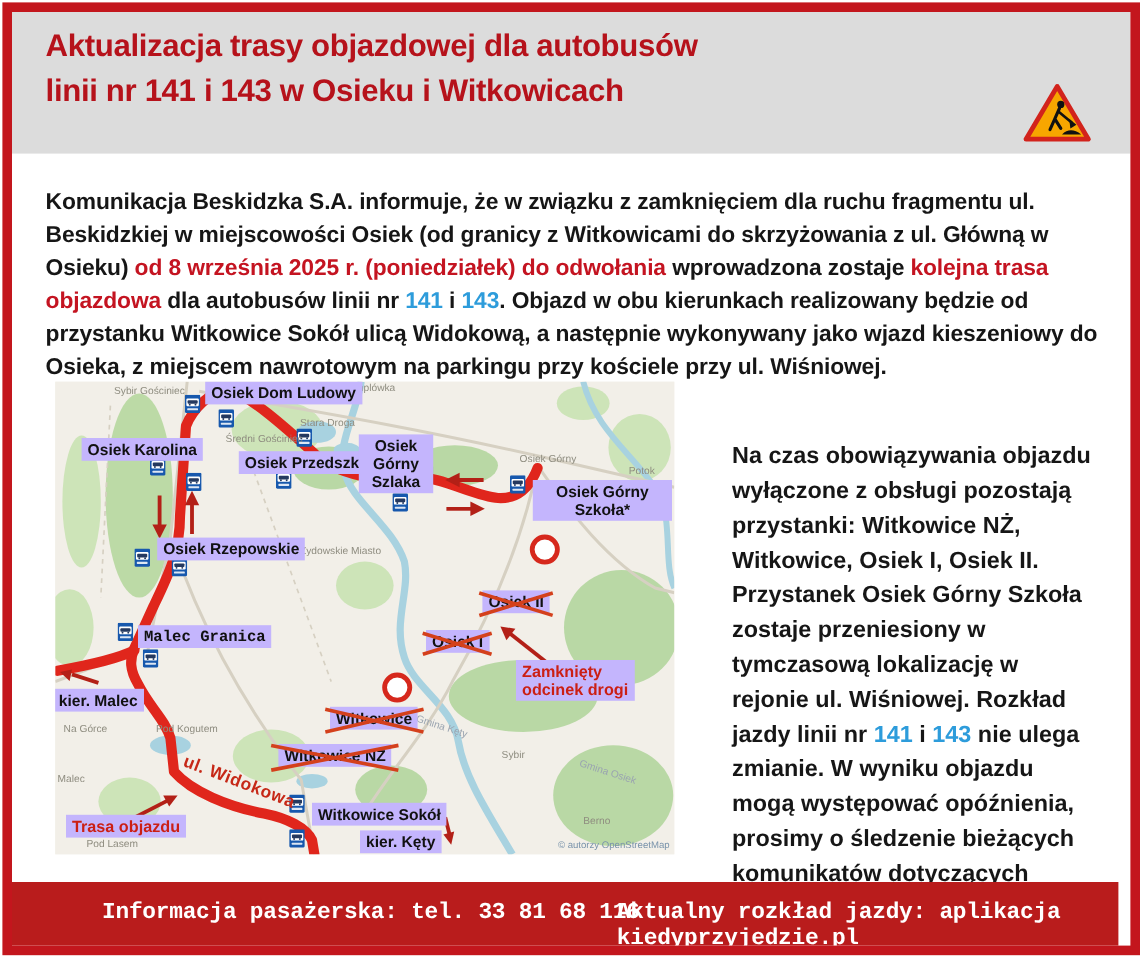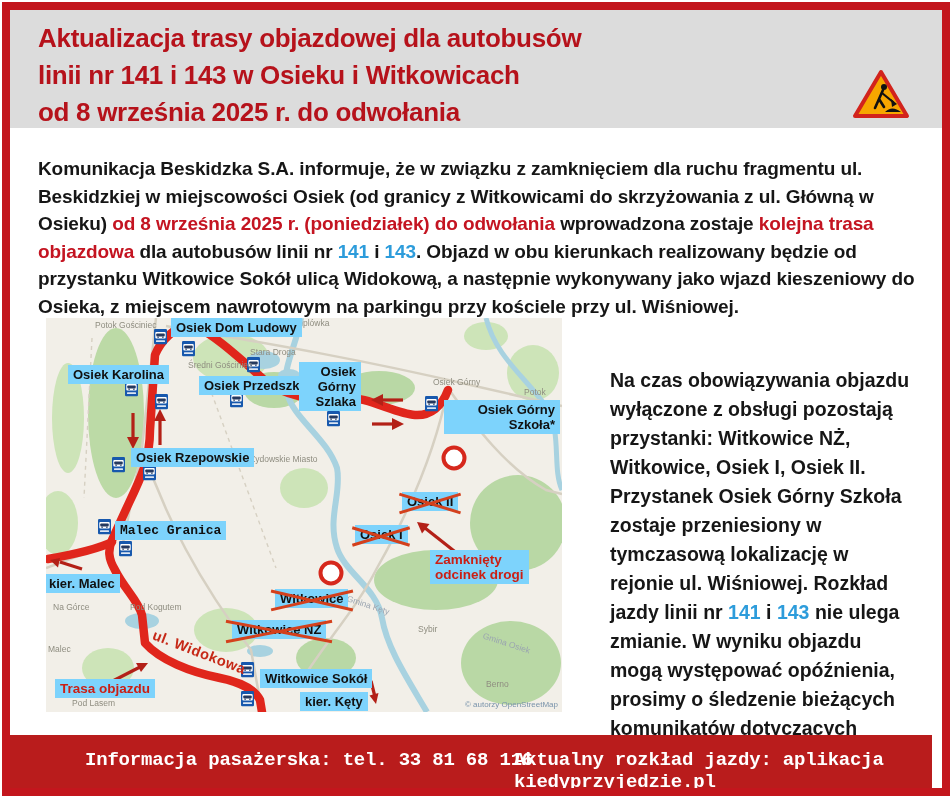--- a/index.html
+++ b/index.html
@@ -18,23 +18,23 @@
   .intro{position:absolute;left:38px;top:136px;width:880px;color:#161616;font-weight:700;
          font-size:19px;line-height:27.5px;letter-spacing:-0.1px;}
   .seg-red{color:#c41421;}
   .seg-blue{color:#2d9cdb;}
   
   .side{position:absolute;left:610px;top:330px;width:300px;color:#161616;font-weight:700;
         font-size:19.5px;line-height:29px;margin-top:36px;}
   
   .map{position:absolute;left:46px;top:318px;width:516px;height:394px;background:#f2efe8;overflow:hidden;}
   .map svg.base{position:absolute;left:0;top:0;}
-  .mlabel{position:absolute;background:#7dd3fc;color:#111;font-weight:700;font-size:13px;
+  .mlabel{position:absolute;background:#c4b5fd;color:#111;font-weight:700;font-size:13px;
           line-height:15px;padding:2px 5px;white-space:pre-line;z-index:10;}
-  .mlabel.center{text-align:right;}
+  .mlabel.center{text-align:center;}
   .mlabel.rednote{color:#cb1f14;font-size:13.5px;}
   .mlabel.crossed{overflow:visible;}
   .mlabel.crossed::before,.mlabel.crossed::after{content:"";position:absolute;left:-7%;right:-7%;
           top:50%;height:2.6px;background:#d4401c;z-index:11;}
   .mlabel.crossed::before{transform:rotate(var(--xa,14deg));}
   .mlabel.crossed::after{transform:rotate(calc(-1 * var(--xa,14deg)));}
   .street{position:absolute;color:#c62817;font-weight:700;font-size:14.5px;transform:rotate(21deg);
           z-index:9;letter-spacing:0.5px;}
   .mplace{position:absolute;color:#8f8d80;font-size:8.5px;font-weight:400;z-index:3;white-space:nowrap;}
   .mplace.rot{transform:rotate(18deg);color:#9aa4b0;}
@@ -47,21 +47,20 @@
 </style>
 </head>
 <body>
 
 <div class="page">
 
   <div class="header">
     <div class="title">
       <div>Aktualizacja trasy objazdowej dla autobusów</div>
       <div>linii nr 141 i 143 w Osieku i Witkowicach</div>
-      <div>od 8 września 2025 r. do odwołania</div>
     </div>
     <svg class="warn" width="58" height="52" viewBox="0 0 58 52">
       <path d="M29 4 L55 48 L3 48 Z" fill="#f7a600" stroke="#d2231c" stroke-width="4" stroke-linejoin="round"></path>
       <circle cx="32" cy="19" r="3" fill="#111"></circle>
       <path d="M31 22 L27 31 L23 40 M27 31 L32 39" stroke="#111" stroke-width="2.6" fill="none" stroke-linecap="round"></path>
       <path d="M30 25 L41 34" stroke="#111" stroke-width="2.2" stroke-linecap="round"></path>
       <path d="M39 31 L45 36 L40 39 Z" fill="#111"></path>
       <path d="M33 44 q7 -7 16 0 Z" fill="#111"></path>
     </svg>
   </div>
@@ -182,21 +181,21 @@
     <div class="mlabel" style="left:254px;top:374px;">kier. Kęty</div>
     <div class="mlabel crossed" style="left:356px;top:174px;--xa:17deg;">Osiek II</div>
     <div class="mlabel crossed" style="left:309px;top:207px;--xa:17deg;">Osiek I</div>
     <div class="mlabel crossed" style="left:229px;top:271px;--xa:13deg;">Witkowice</div>
     <div class="mlabel crossed" style="left:186px;top:302px;--xa:11deg;">Witkowice NŻ</div>
     <div class="mlabel rednote" style="left:384px;top:232px;">Zamknięty
 odcinek drogi</div>
     <div class="mlabel rednote" style="left:9px;top:361px;">Trasa objazdu</div>
     <div class="street" style="left:104px;top:326px;">ul. Widokowa</div>
 
-    <span class="mplace" style="left:49px;top:2px;">Potok Gościniec</span>
+    <span class="mplace" style="left:49px;top:2px;">Sybir Gościniec</span>
     <span class="mplace" style="left:239px;top:0px;">Hemplówka</span>
     <span class="mplace" style="left:204px;top:29px;">Stara Droga</span>
     <span class="mplace" style="left:142px;top:42px;">Średni Gościniec</span>
     <span class="mplace" style="left:387px;top:59px;">Osiek Górny</span>
     <span class="mplace" style="left:478px;top:69px;">Potok</span>
     <span class="mplace" style="left:204px;top:136px;">Żydowskie Miasto</span>
     <span class="mplace" style="left:7px;top:284px;">Na Górce</span>
     <span class="mplace" style="left:84px;top:284px;">Pod Kogutem</span>
     <span class="mplace" style="left:2px;top:326px;">Malec</span>
     <span class="mplace" style="left:26px;top:380px;">Pod Lasem</span>

